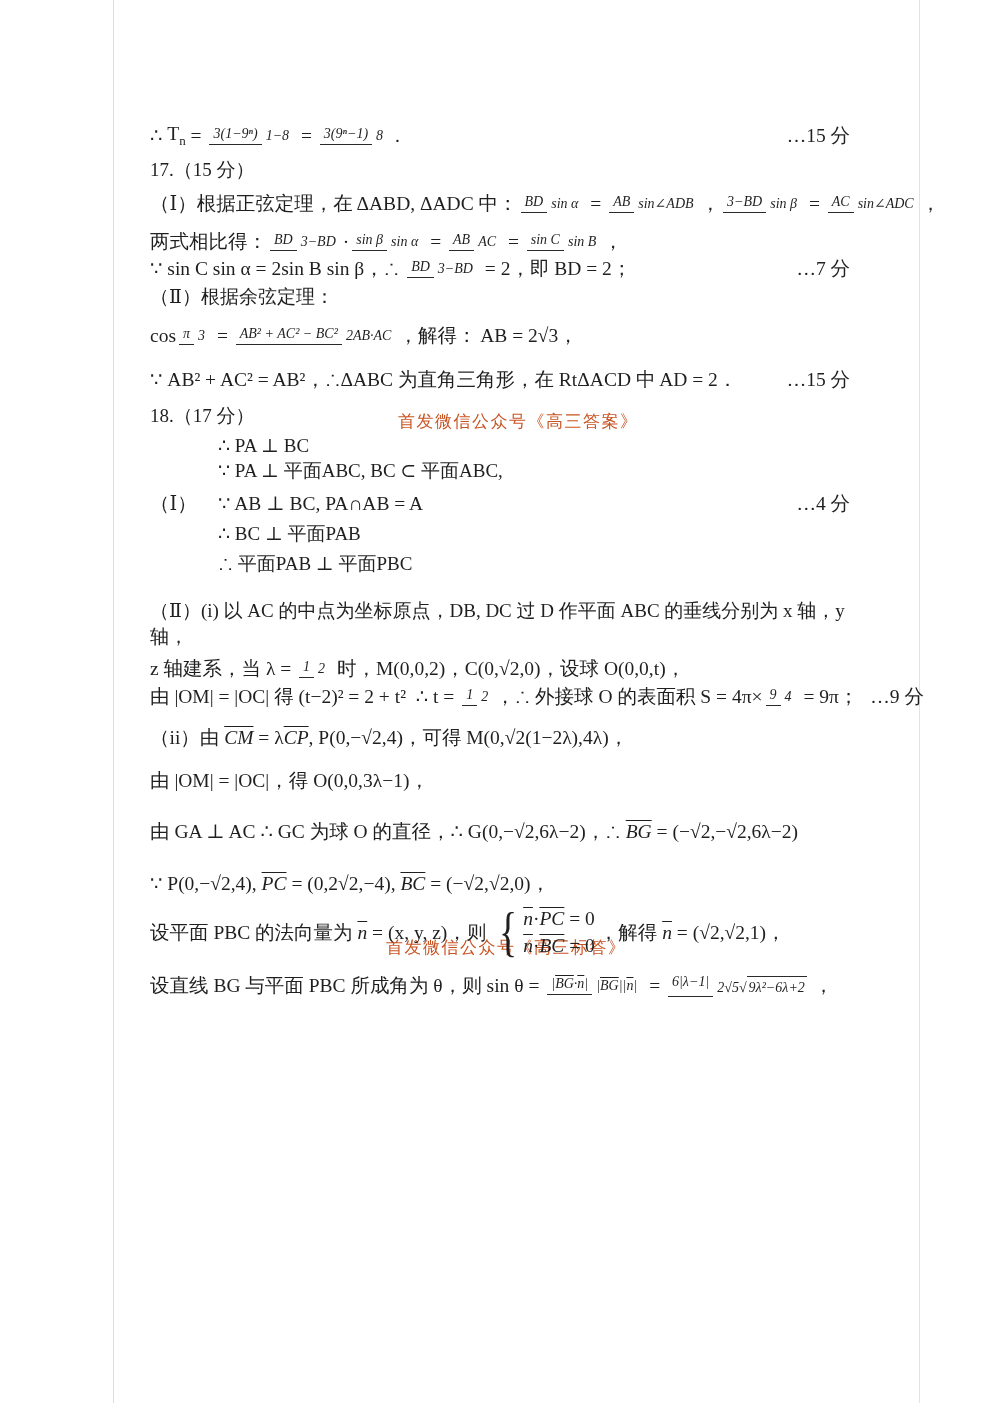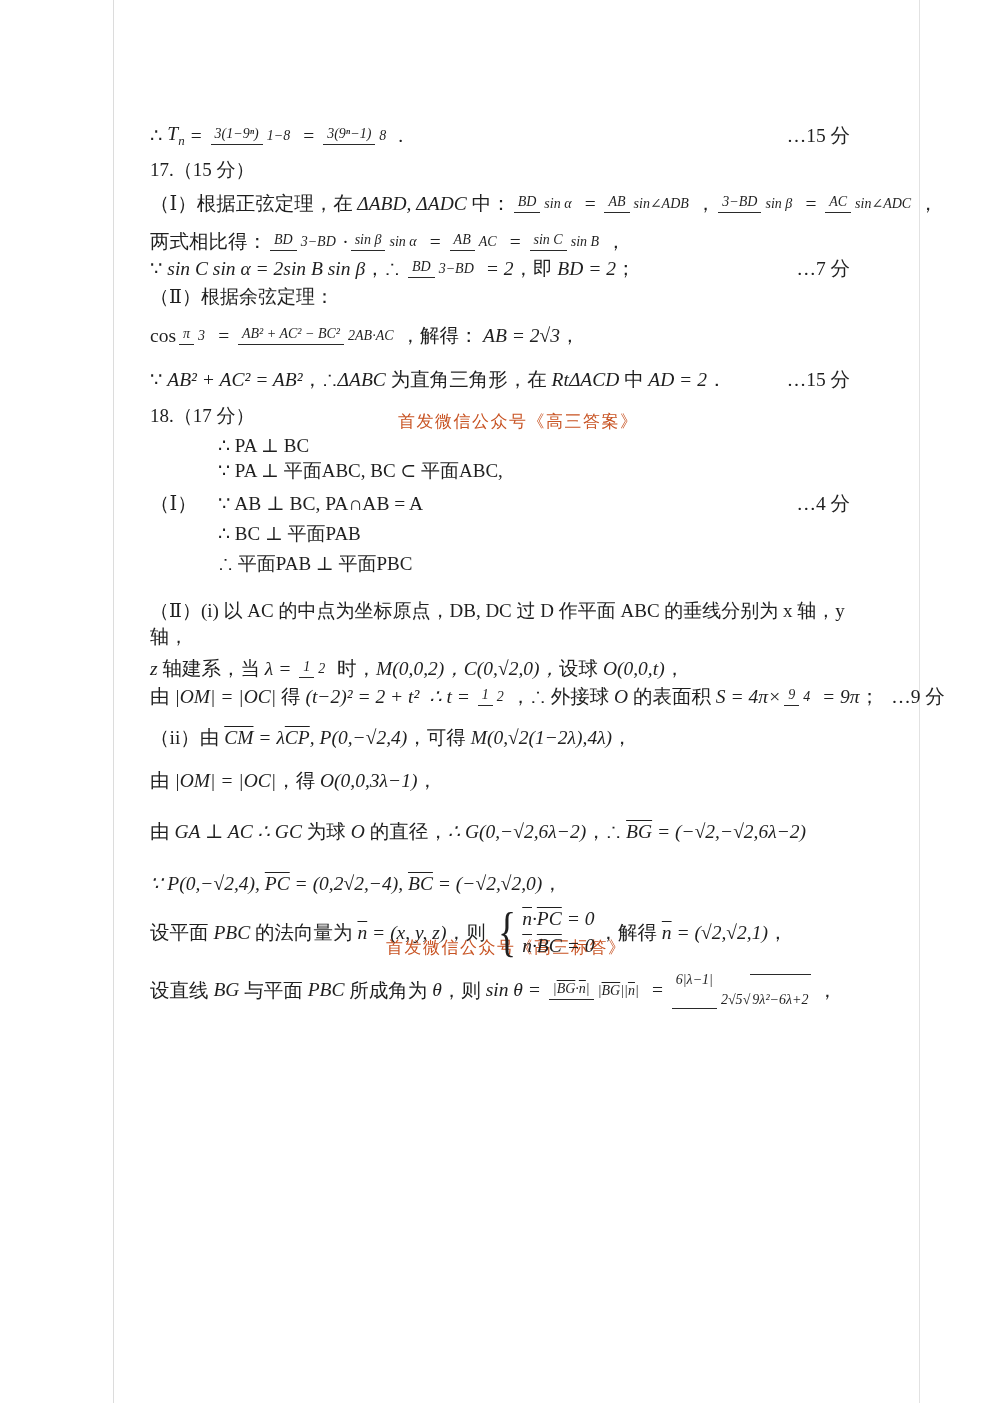--- a/index.html
+++ b/index.html
@@ -28,21 +28,21 @@
   }
   .wm1 { left: 398px; top: 410px; }
   .wm2 { left: 386px; top: 936px; }
 
   .content { position: absolute; left: 150px; top: 122px; width: 700px; }
 
   .line { display: flex; align-items: center; font-size: 19.5px; }
   .line > * { white-space: pre; }
   .plain { font-size: 19px; }
 
-  .m { font-style: italic; }
+  .m { }
   .cn { font-style: normal; }
 
   .frac {
     display: inline-flex;
     align-items: stretch;
     text-align: center;
     line-height: 1.2;
     font-style: italic;
     margin: 0 3px;
     font-size: 14px;
@@ -68,21 +68,21 @@
     font-weight: 300;
     transform: scaleX(0.7);
     margin-right: 2px;
     font-style: normal;
   }
   .sys .rows { display: inline-flex; flex-direction: column; gap: 5px; }
   .sys .row { display: flex; align-items: baseline; }
   .sys .row > span { white-space: pre; }
 
   .sqrt-sign { font-style: normal; }
-  .rad { border-top: 1.3px solid #2a2a2a; padding: 17px 2px 0; font-family: Liberation Serif, serif; }
+  .rad { border-top: 1.3px solid #2a2a2a; padding: 3px 2px 0; font-family: Liberation Serif, serif; }
 </style>
 </head>
 <body>
 
 <div class="page">
   <div class="scan-edge left"></div>
   <div class="scan-edge right"></div>
 
   <div class="wm wm1">首发微信公众号《高三答案》</div>
   <div class="wm wm2">首发微信公众号《高三标答》</div>

